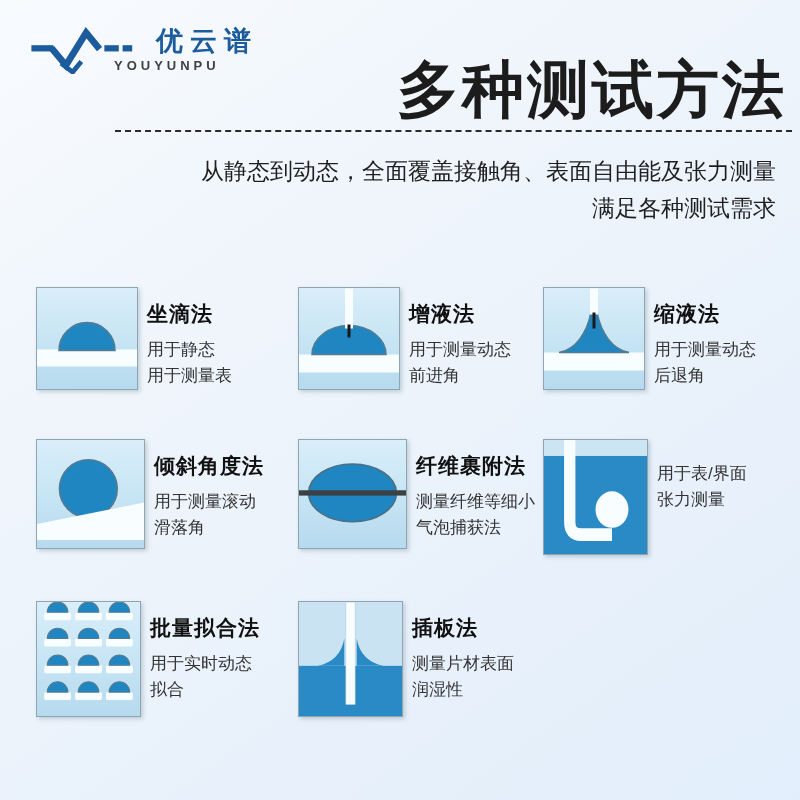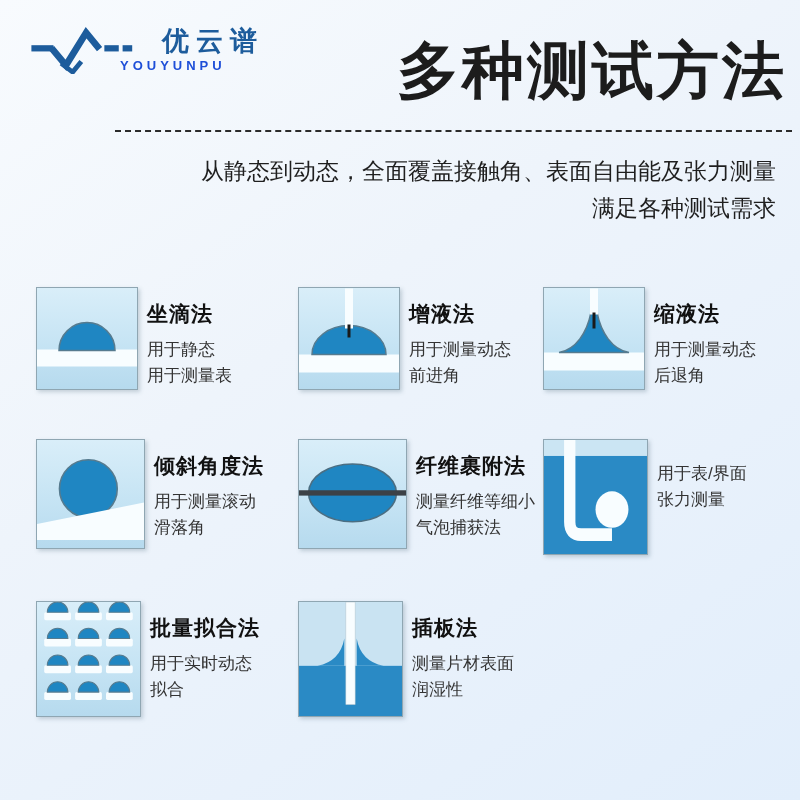--- a/index.html
+++ b/index.html
@@ -2,27 +2,27 @@
 <html><head>
 <meta charset="utf-8">
 <style>
   html,body{margin:0;padding:0;}
   body{
     width:800px;height:800px;position:relative;overflow:hidden;
     font-family:"Liberation Sans",sans-serif;
     background:linear-gradient(145deg,#f8fbfe 0%,#eef4fb 40%,#e2eefb 100%);
   }
   
-  .logo{position:absolute;left:30px;top:24px;display:flex;align-items:flex-start;gap:14px;justify-content:space-between;}
+  .logo{position:absolute;left:30px;top:24px;display:flex;align-items:flex-start;gap:8px;justify-content:space-between;}
   .logo-mark{width:118px;height:48px;margin-top:2px;}
   .logo-text{display:flex;flex-direction:column;line-height:1;}
   .logo-cn{font-size:27px;font-weight:bold;color:#1d5c9c;letter-spacing:7px;margin-top:4px;}
-  .logo-en{font-size:13px;font-weight:bold;color:#1d4ed8;letter-spacing:4px;margin-top:4px;margin-left:-42px;}
+  .logo-en{font-size:13px;font-weight:bold;color:#404040;letter-spacing:4px;margin-top:4px;margin-left:-42px;}
   .page-title{
-    position:absolute;top:29px;right:13px;margin:0;
+    position:absolute;top:48px;right:13px;margin:0;
     font-family:"Liberation Serif",serif;font-weight:900;
     font-size:62px;letter-spacing:3px;color:#1c1c1c;white-space:nowrap;
   }
   .dashed-divider{
     position:absolute;left:115px;right:8px;top:130px;height:0;
     border-top:2px dashed #2b2b2b;
   }
   .subtitle{position:absolute;top:153px;right:24px;text-align:right;color:#1f1f1f;
     font-size:23px;font-weight:500;line-height:37px;}
   

